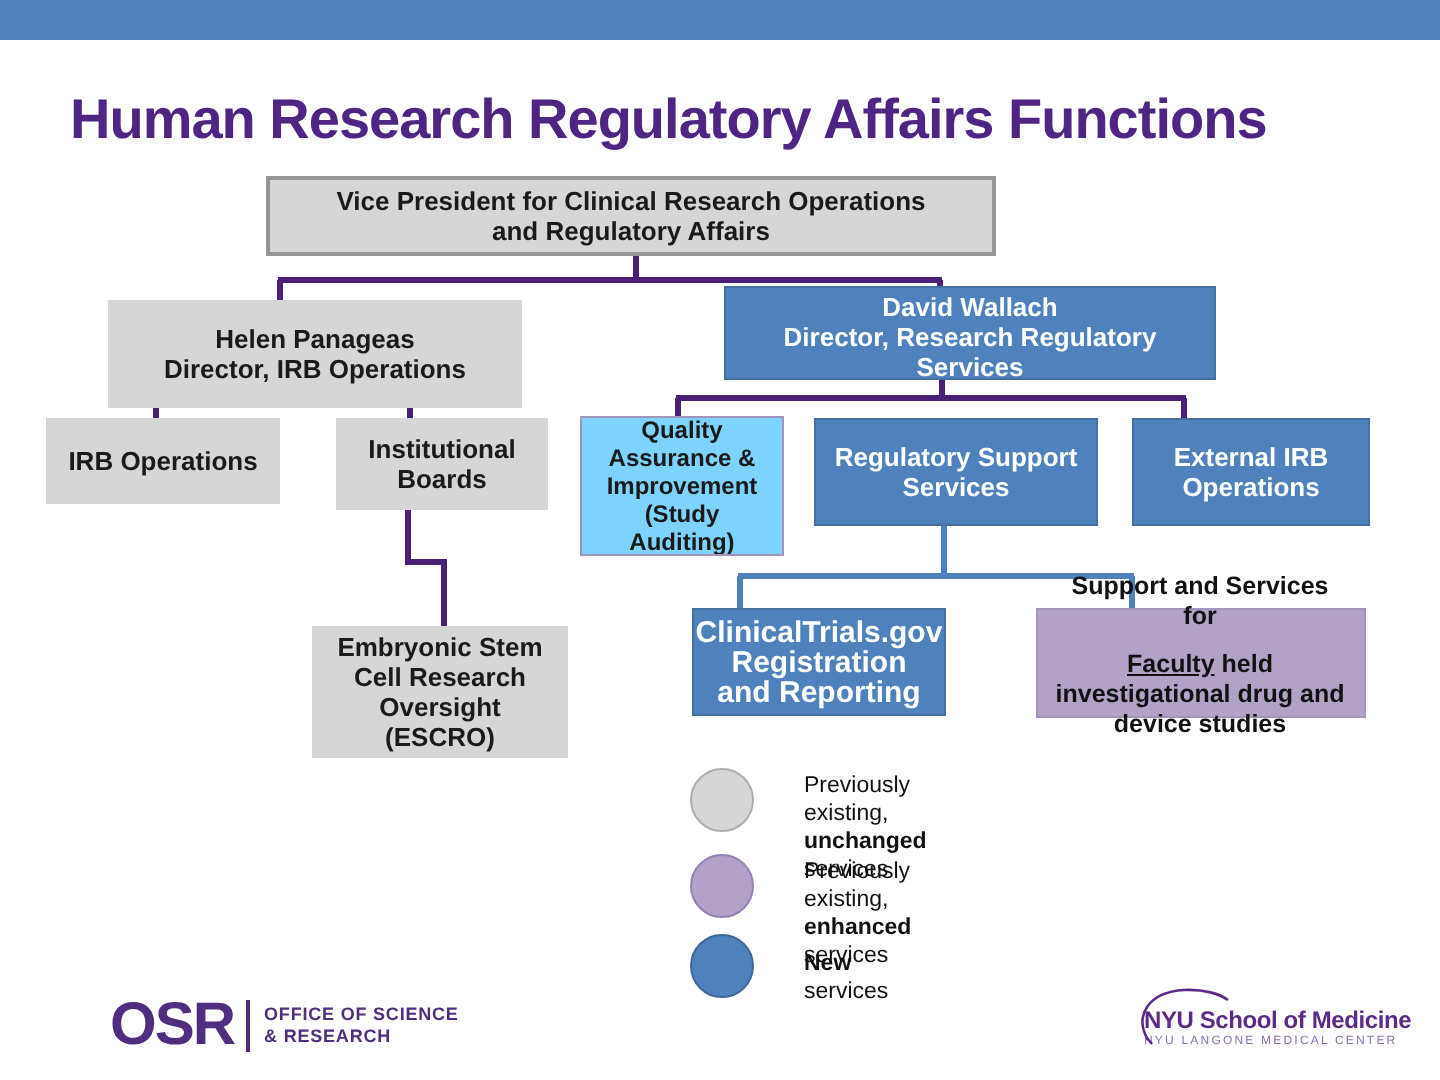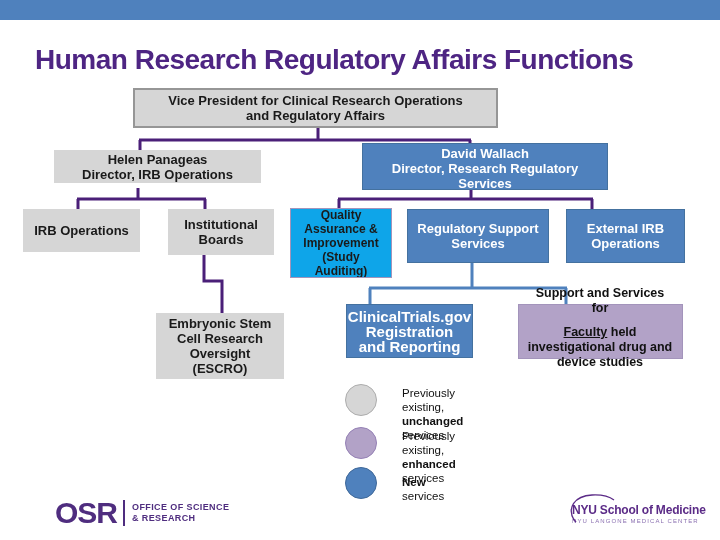--- a/index.html
+++ b/index.html
@@ -16,23 +16,23 @@
   .connectors path{fill:none;stroke-width:3px;}
   .connectors .purple{stroke:#4A1F78;}
   .connectors .blue{stroke:#4F81BD;}
   .box{
     position:absolute;box-sizing:border-box;display:flex;align-items:center;justify-content:center;
     text-align:center;font-weight:bold;color:#1a1a1a;font-size:13px;line-height:15px;
     white-space:pre-line;overflow:hidden;
   }
   .gray{background:#D6D6D6;}
   .blue-box{background:#4F81BD;color:#ffffff;border:1px solid #44719F;}
-  .lav{background:#0ea5e9;border:1px solid #A394BB;}
+  .lav{background:#7dd3fc;border:1px solid #A394BB;}
   .vp{left:133px;top:88px;width:365px;height:40px;border:2px solid #969696;}
-  .helen{left:54px;top:150px;width:207px;height:33px;}
+  .helen{left:54px;top:150px;width:207px;height:54px;}
   .david{left:362px;top:143px;width:246px;height:47px;align-items:flex-start;padding-top:2px;}
   .irbops{left:23px;top:209px;width:117px;height:43px;}
   .boards{left:168px;top:209px;width:106px;height:46px;}
   .quality{left:290px;top:208px;width:102px;height:70px;font-size:12px;line-height:14px;}
   .regsup{left:407px;top:209px;width:142px;height:54px;}
   .extirb{left:566px;top:209px;width:119px;height:54px;}
   .escro{left:156px;top:313px;width:128px;height:66px;}
   .ct{left:346px;top:304px;width:127px;height:54px;font-size:15px;line-height:15px;}
   .support-rect{position:absolute;left:518px;top:304px;width:165px;height:55px;background:#B2A2C7;border:1px solid #A394BB;box-sizing:border-box;}
   .support-text{

